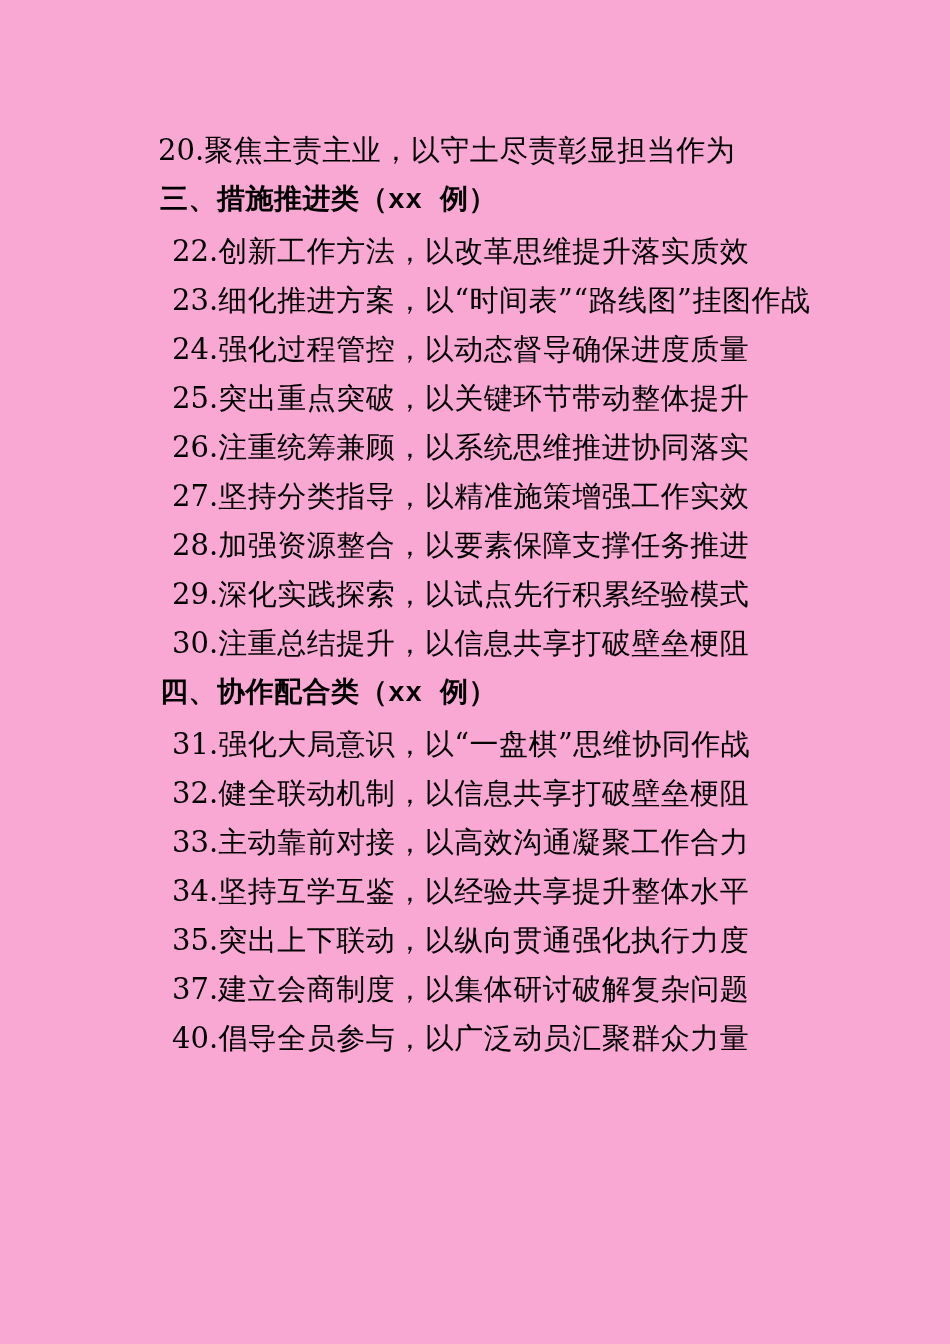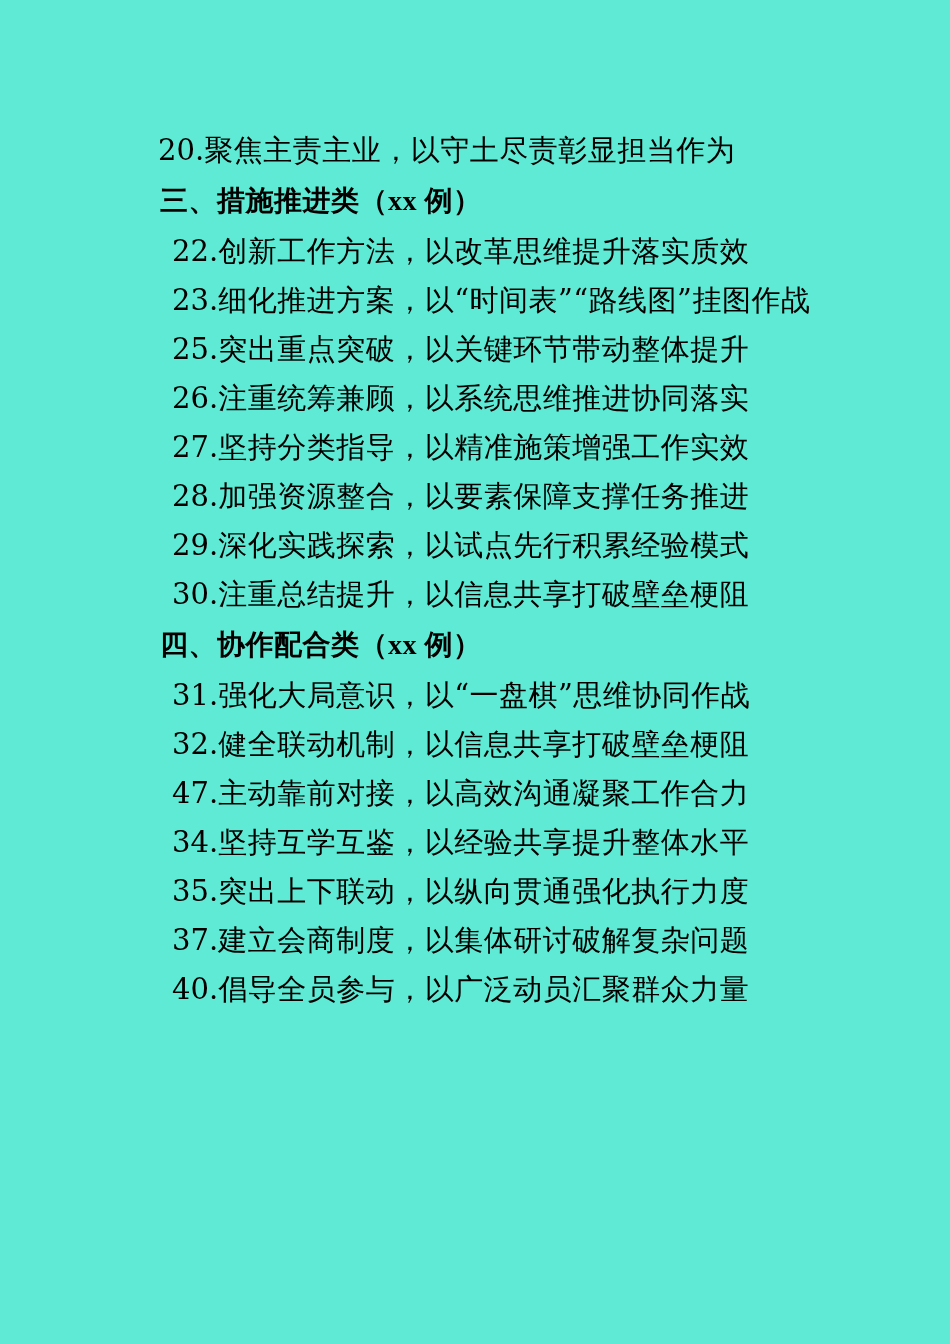--- a/index.html
+++ b/index.html
@@ -12,21 +12,21 @@
     height: 1344px;
     font-family: "DejaVu Serif", "Liberation Serif", serif;
     color: #000000;
     overflow: hidden;
   }
   .page {
     box-sizing: border-box;
     width: 950px;
     height: 1344px;
     padding: 126px 158px 0 158px;
-    background: #5eead4;
+    background: #f9a8d4;
   }
   .doc-body {
     width: 100%;
   }
   .line {
     display: block;
     font-size: 29px;
     line-height: 49px;
     letter-spacing: 0.5px;
     white-space: nowrap;
@@ -37,45 +37,46 @@
     padding-left: 14px;
   }
   .item .num {
     font-family: "DejaVu Serif", "Liberation Serif", serif;
     letter-spacing: 0px;
   }
   .item-first {
     padding-left: 0px;
   }
   .heading {
-    font-family: Liberation Serif, serif;
+    font-family: Liberation Mono, monospace;
     font-weight: bold;
     font-size: 28px;
     line-height: 52px;
     letter-spacing: 0.5px;
     padding-left: 2px;
   }
 </style>
 </head>
 <body>
 
 <div class="page">
   <div class="doc-body" id="doc-body">
       <div class="line item item-first"><span class="num">20.</span><span class="txt">聚焦主责主业，以守土尽责彰显担当作为</span></div>
       <div class="line heading">三、措施推进类（xx 例）</div>
       <div class="line item"><span class="num">22.</span><span class="txt">创新工作方法，以改革思维提升落实质效</span></div>
       <div class="line item"><span class="num">23.</span><span class="txt">细化推进方案，以“时间表”“路线图”挂图作战</span></div>
+      <div class="line item"><span class="num">24.</span><span class="txt">强化过程管控，以动态督导确保进度质量</span></div>
       <div class="line item"><span class="num">25.</span><span class="txt">突出重点突破，以关键环节带动整体提升</span></div>
       <div class="line item"><span class="num">26.</span><span class="txt">注重统筹兼顾，以系统思维推进协同落实</span></div>
       <div class="line item"><span class="num">27.</span><span class="txt">坚持分类指导，以精准施策增强工作实效</span></div>
       <div class="line item"><span class="num">28.</span><span class="txt">加强资源整合，以要素保障支撑任务推进</span></div>
       <div class="line item"><span class="num">29.</span><span class="txt">深化实践探索，以试点先行积累经验模式</span></div>
       <div class="line item"><span class="num">30.</span><span class="txt">注重总结提升，以信息共享打破壁垒梗阻</span></div>
       <div class="line heading">四、协作配合类（xx 例）</div>
       <div class="line item"><span class="num">31.</span><span class="txt">强化大局意识，以“一盘棋”思维协同作战</span></div>
       <div class="line item"><span class="num">32.</span><span class="txt">健全联动机制，以信息共享打破壁垒梗阻</span></div>
-      <div class="line item"><span class="num">47.</span><span class="txt">主动靠前对接，以高效沟通凝聚工作合力</span></div>
+      <div class="line item"><span class="num">33.</span><span class="txt">主动靠前对接，以高效沟通凝聚工作合力</span></div>
       <div class="line item"><span class="num">34.</span><span class="txt">坚持互学互鉴，以经验共享提升整体水平</span></div>
       <div class="line item"><span class="num">35.</span><span class="txt">突出上下联动，以纵向贯通强化执行力度</span></div>
       <div class="line item"><span class="num">37.</span><span class="txt">建立会商制度，以集体研讨破解复杂问题</span></div>
       <div class="line item"><span class="num">40.</span><span class="txt">倡导全员参与，以广泛动员汇聚群众力量</span></div>
     </div>
 </div>
 
 </body></html>

